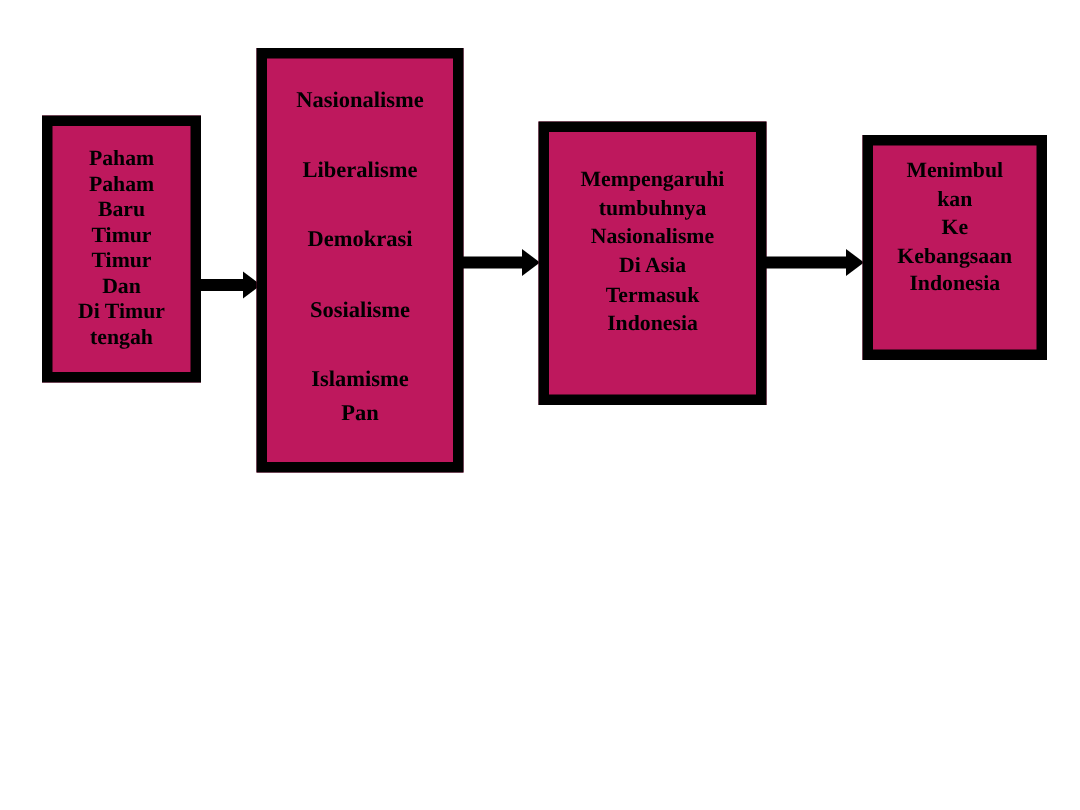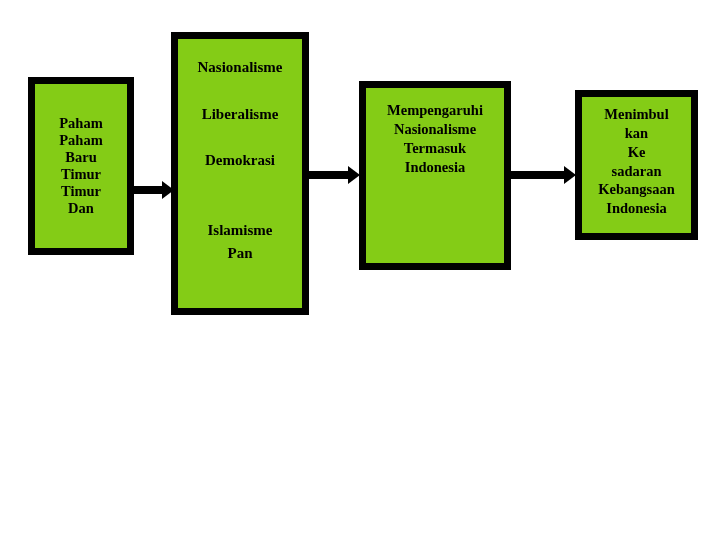--- a/index.html
+++ b/index.html
@@ -12,21 +12,21 @@
     position: relative;
     width: 720px;
     height: 540px;
     background: #ffffff;
     overflow: hidden;
     font-family: "Liberation Serif", "DejaVu Serif", serif;
   }
   .box {
     position: absolute;
     box-sizing: border-box;
-    background: #84cc16;
+    background: #be185d;
     border: 7px solid #000000;
     display: flex;
     justify-content: center;
     text-align: center;
     color: #000000;
     font-weight: bold;
     line-height: 1.18;
   }
   .box .lines {
     width: 100%;
@@ -66,21 +66,21 @@
   
   #box-influence {
     left: 359px;
     top: 81px;
     width: 152px;
     height: 189px;
     align-items: flex-start;
     font-size: 14.5px;
   }
   #box-influence .lines {
-    padding-top: 13px;
+    padding-top: 23px;
     line-height: 1.32;
   }
 
   
   #box-awareness {
     left: 575px;
     top: 90px;
     width: 123px;
     height: 150px;
     align-items: flex-start;
@@ -131,65 +131,69 @@
 <div id="canvas">
 
   <div class="box" id="box-origins">
     <div class="lines">
       <span class="line">Paham</span>
       <span class="line">Paham</span>
       <span class="line">Baru</span>
       <span class="line">Timur</span>
       <span class="line">Timur</span>
       <span class="line">Dan</span>
+      <span class="line">Di Timur</span>
+      <span class="line">tengah</span>
     </div>
   </div>
 
   <div class="arrow" id="arrow-origins-to-ideologies">
     <span class="shaft"></span>
     <span class="head"></span>
   </div>
 
   <div class="box" id="box-ideologies">
     <div class="lines">
       <span class="line">Nasionalisme</span>
       <span class="line spacer">&nbsp;</span>
       <span class="line">Liberalisme</span>
       <span class="line spacer">&nbsp;</span>
       <span class="line">Demokrasi</span>
       <span class="line spacer">&nbsp;</span>
+      <span class="line">Sosialisme</span>
       <span class="line spacer">&nbsp;</span>
       <span class="line">Islamisme</span>
       <span class="line">Pan</span>
     </div>
   </div>
 
   <div class="arrow" id="arrow-ideologies-to-influence">
     <span class="shaft"></span>
     <span class="head"></span>
   </div>
 
   <div class="box" id="box-influence">
     <div class="lines">
       <span class="line">Mempengaruhi</span>
+      <span class="line">tumbuhnya</span>
       <span class="line">Nasionalisme</span>
+      <span class="line">Di Asia</span>
       <span class="line">Termasuk</span>
       <span class="line">Indonesia</span>
     </div>
   </div>
 
   <div class="arrow" id="arrow-influence-to-awareness">
     <span class="shaft"></span>
     <span class="head"></span>
   </div>
 
   <div class="box" id="box-awareness">
     <div class="lines">
       <span class="line">Menimbul</span>
       <span class="line">kan</span>
       <span class="line">Ke</span>
-      <span class="line">sadaran</span>
       <span class="line">Kebangsaan</span>
       <span class="line">Indonesia</span>
     </div>
   </div>
 
 </div>
 
 </body></html>

